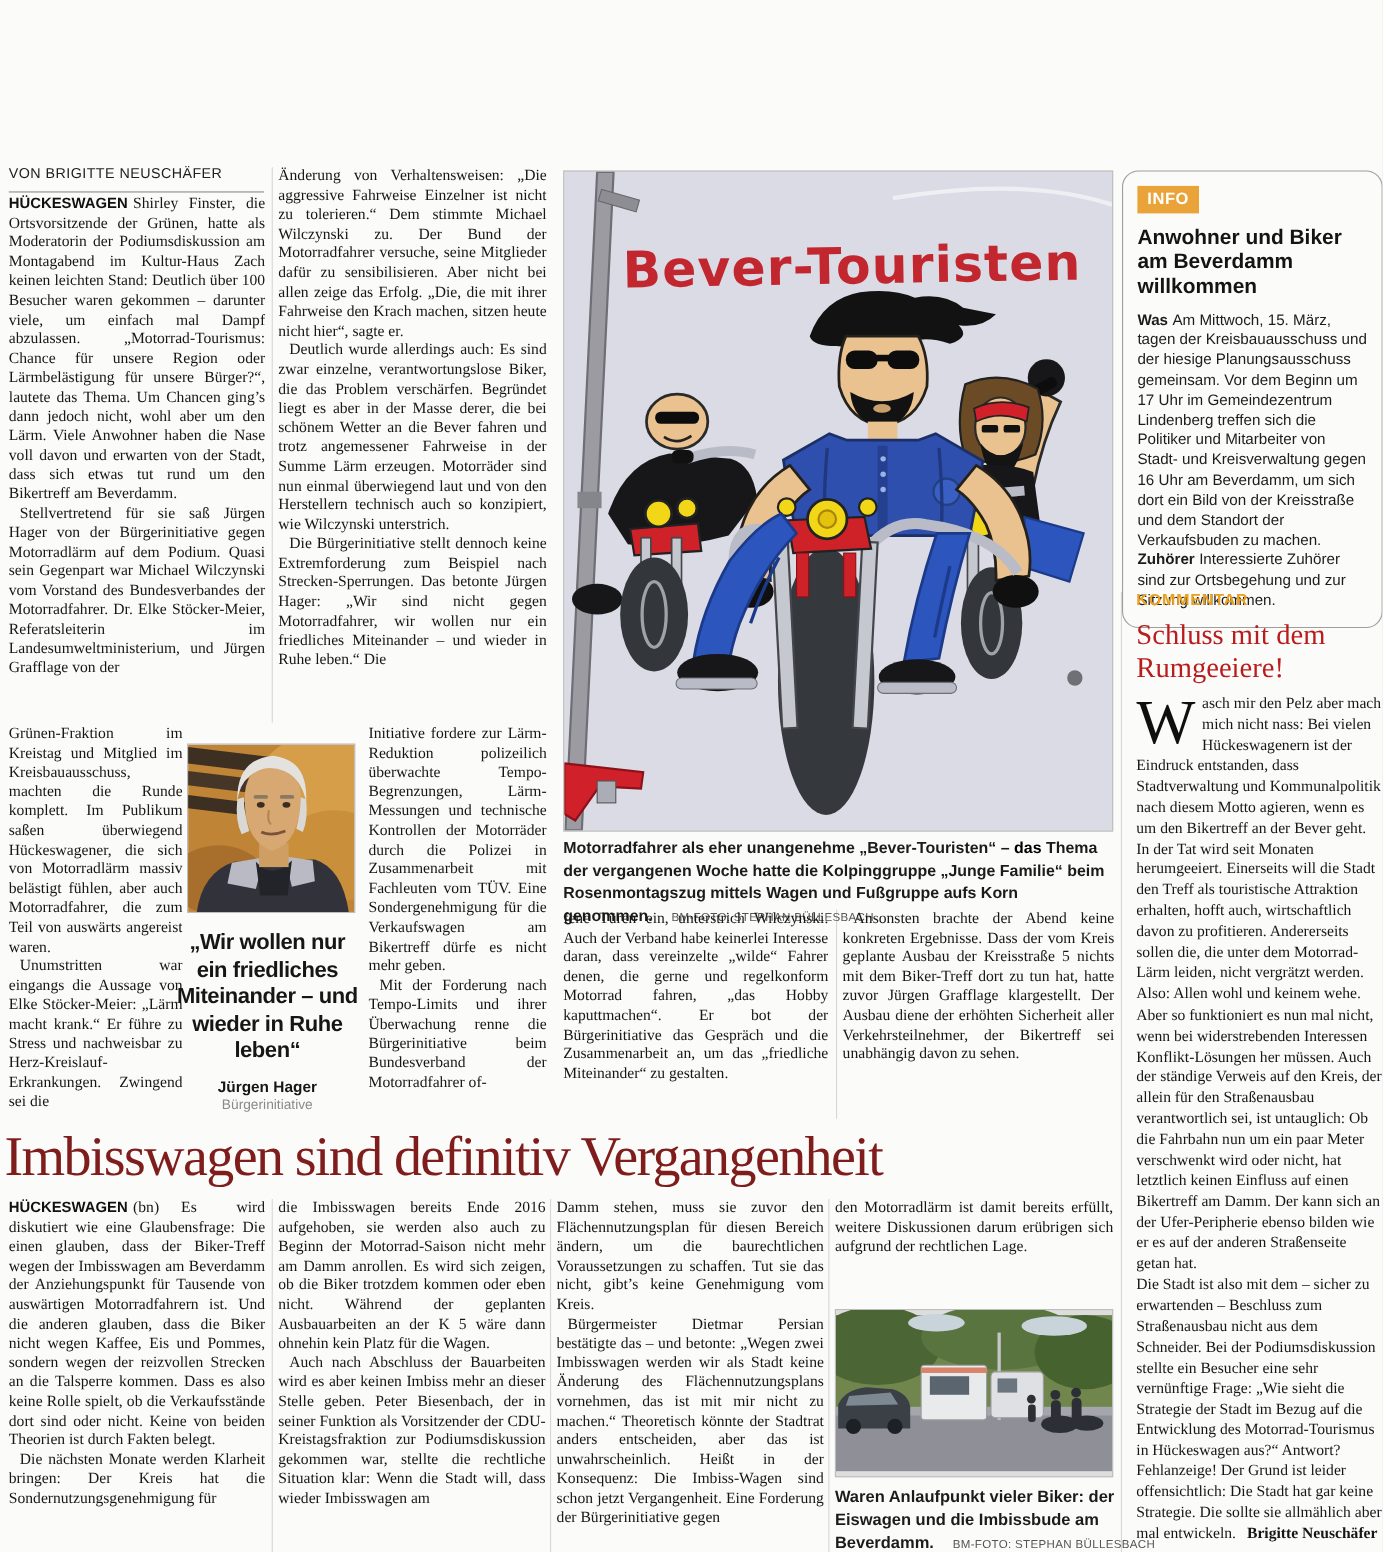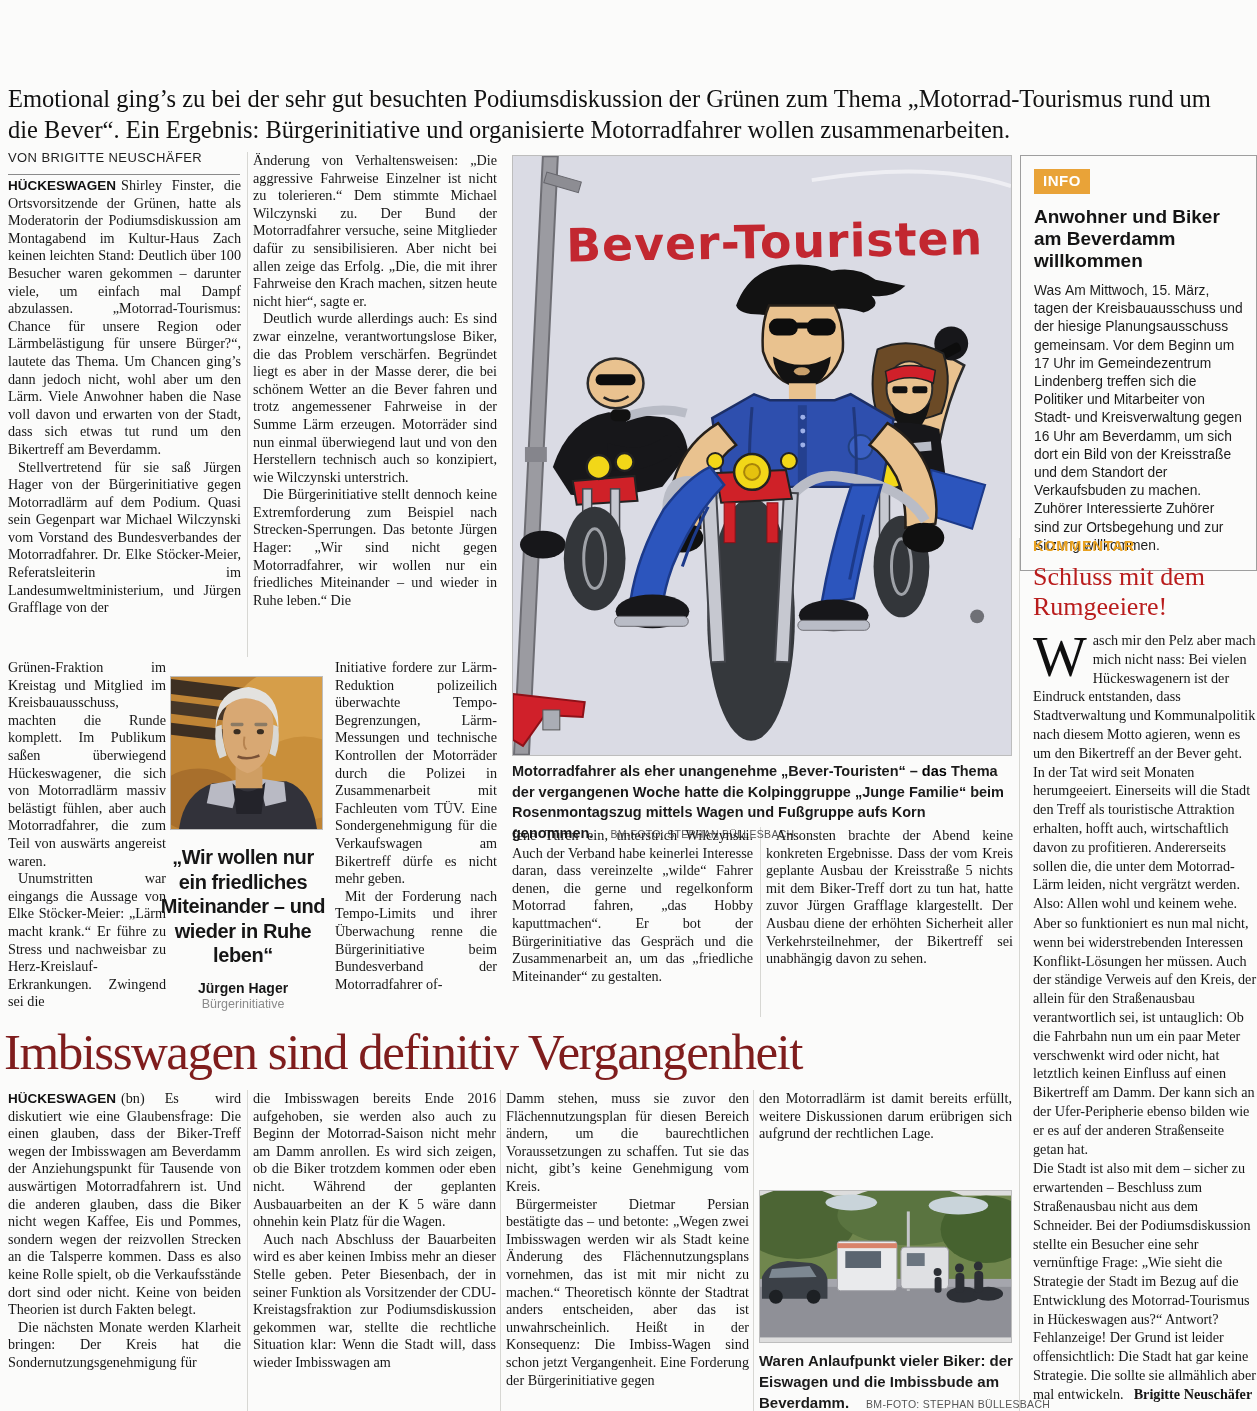--- a/index.html
+++ b/index.html
@@ -29,37 +29,36 @@
   .pullquote{font:700 20px/24.5px "Liberation Sans",sans-serif;letter-spacing:-.4px;color:#161616;text-align:center;}
   .pq-author{font:700 14px/17px "Liberation Sans",sans-serif;color:#161616;text-align:center;margin-top:12px;}
   .pq-role{font:400 12.5px/15px "Liberation Sans",sans-serif;color:#8a8a8a;text-align:center;}
   
   .infobox{border:1px solid #9e9e9e;box-sizing:border-box;padding:13px 13px 15px 13px;background:#fbfbfa;}
   .info-chip{display:inline-block;font:700 15px/18px "Liberation Sans",sans-serif;color:#fff;
              background:#e9a338;padding:3px 9px 4px 9px;letter-spacing:.5px;}
   .info-title{font:700 19px/22px "Liberation Sans",sans-serif;color:#141414;margin:12px 0 10px 0;}
   .info-body{font:400 13.8px/18.2px "Liberation Sans",sans-serif;color:#1c1c1c;}
   .info-body p{margin:0;}
-  .info-lead{font-weight:400;margin-right:4px;}
+  .info-lead{font-weight:700;margin-right:4px;}
   
   .komm-label{font:700 14.5px/18px "Liberation Sans",sans-serif;color:#e9a11f;letter-spacing:.8px;}
   .komm-title{font:400 26px/30px "Liberation Serif",serif;color:#b91c1c;margin:7px 0 9px 0;}
   .komm-body{font:400 14.2px/18.8px "Liberation Serif",serif;color:#161616;text-align:left;overflow:hidden;}
   .komm-body p{margin:0 0 1px 0;}
   .dropcap{float:left;font:400 57px/45px "Liberation Serif",serif;color:#0f0f0f;padding:3px 6px 0 0;}
   .komm-author{font-weight:700;margin-left:10px;}
   
   .vrule{background:#d7d7d3;width:1px;}
 </style>
 </head>
 <body>
 
 <div id="page">
 
-  <div class="abs subhead" style="left:8px;top:83px;width:1225px;">Emotional ging’s zu bei der sehr gut besuchten Podiumsdiskussion der Grünen zum Thema „Motorrad-Tourismus rund um die Bever“. Ein Ergebnis: Bürgerinitiative und organisierte Motorradfahrer wollen zusammenarbeiten.</div>
 
   <div class="abs byline" style="left:8px;top:150px;width:232px;">VON BRIGITTE NEUSCHÄFER</div>
 
   <div class="abs vrule" style="left:247px;top:152px;height:505px;"></div>
   <div class="abs vrule" style="left:760px;top:827px;height:190px;"></div>
   <div class="abs vrule" style="left:1019px;top:538px;height:873px;"></div>
   <div class="abs vrule" style="left:247px;top:1090px;height:321px;"></div>
   <div class="abs vrule" style="left:500px;top:1090px;height:321px;"></div>
   <div class="abs vrule" style="left:753px;top:1090px;height:321px;"></div>
 
@@ -237,21 +236,21 @@
     <span>Motorradfahrer als eher unangenehme „Bever-Touristen“ – </span><span style="font-weight:700;color:#000;">das</span><span> Thema der vergangenen Woche hatte die Kolpinggruppe „Junge Familie“ beim Rosenmontagszug mittels Wagen und Fußgruppe aufs Korn genommen.</span><span class="credit">BM-FOTO: STEPHAN BÜLLESBACH</span>
   </div>
 
   <div class="abs bodycol" style="left:512px;top:827px;width:241px;height:192px;">
     <p>fene Türen ein, unterstrich Wilczynski. Auch der Verband habe keinerlei Interesse daran, dass vereinzelte „wilde“ Fahrer denen, die gerne und regelkonform Motorrad fahren, „das Hobby kaputtmachen“. Er bot der Bürgerinitiative das Gespräch und die Zusammenarbeit an, um das „friedliche Miteinander“ zu gestalten.</p>
   </div>
   <div class="abs bodycol" style="left:766px;top:827px;width:247px;height:192px;">
     <p class="ind">Ansonsten brachte der Abend keine konkreten Ergebnisse. Dass der vom Kreis geplante Ausbau der Kreisstraße 5 nichts mit dem Biker-Treff dort zu tun hat, hatte zuvor Jürgen Grafflage klargestellt. Der Ausbau diene der erhöhten Sicherheit aller Verkehrsteilnehmer, der Bikertreff sei unabhängig davon zu sehen.</p>
   </div>
 
-  <div class="abs infobox" style="left:1020px;top:155px;width:237px;min-height:364px;">
+  <div class="abs infobox" style="left:1020px;top:155px;width:237px;min-height:364px;border-radius:15px;">
     <span class="info-chip">INFO</span>
     <div class="info-title">Anwohner und Biker am Beverdamm willkommen</div>
     <div class="info-body">
       <p><span class="info-lead">Was</span><span>Am Mittwoch, 15. März, tagen der Kreisbauausschuss und der hiesige Planungsausschuss gemeinsam. Vor dem Beginn um 17 Uhr im Gemeindezentrum Lindenberg treffen sich die Politiker und Mitarbeiter von Stadt- und Kreisverwaltung gegen 16 Uhr am Beverdamm, um sich dort ein Bild von der Kreisstraße und dem Standort der Verkaufsbuden zu machen.</span></p>
       <p><span class="info-lead">Zuhörer</span><span>Interessierte Zuhörer sind zur Ortsbegehung und zur Sitzung willkommen.</span></p>
     </div>
   </div>
 
   <div class="abs" style="left:1033px;top:537px;width:224px;height:874px;overflow:hidden;">
     <div class="komm-label">KOMMENTAR</div>

